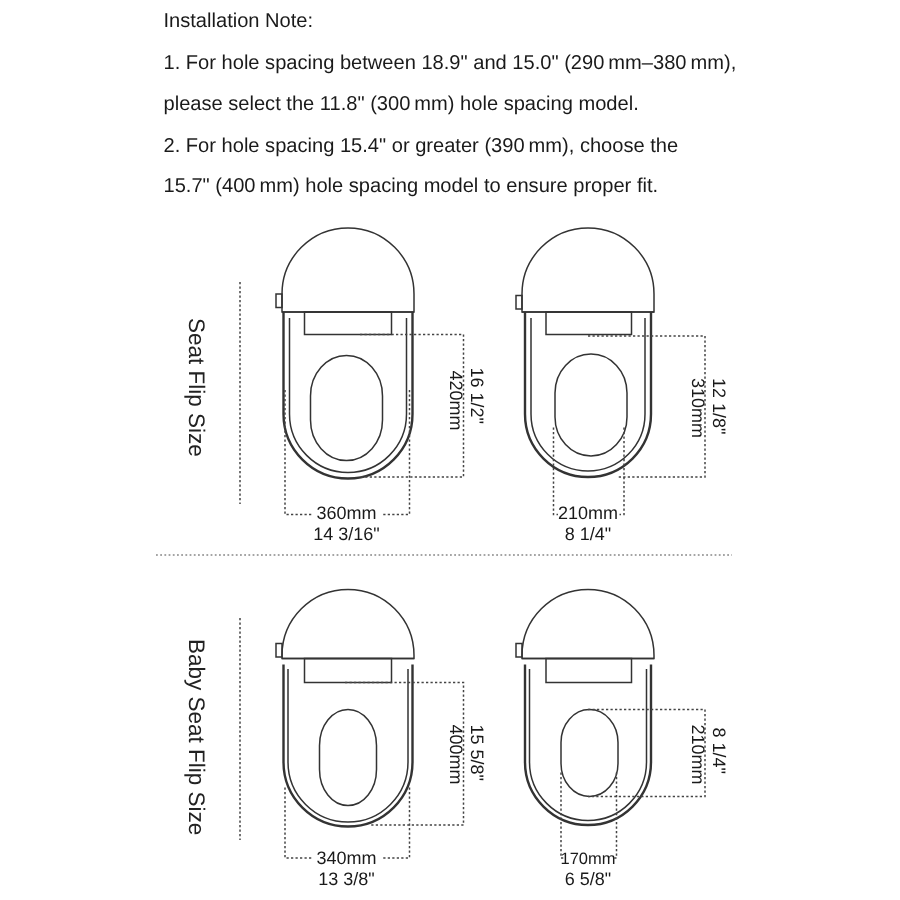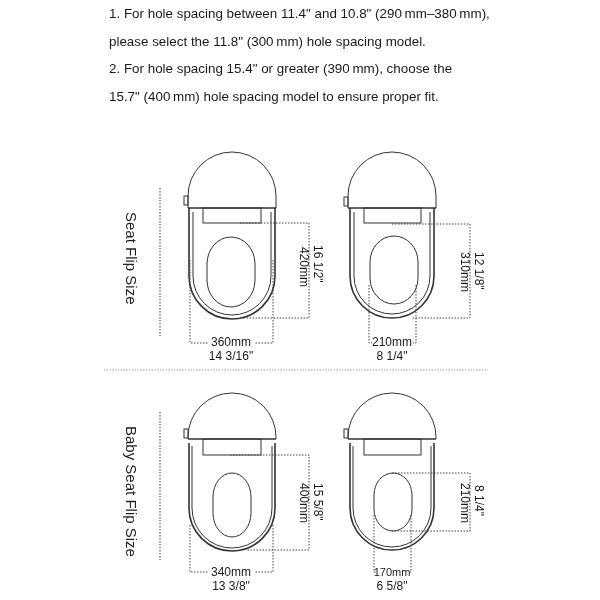--- a/index.html
+++ b/index.html
@@ -12,21 +12,22 @@
     .dim-text-sm { font-family: "Liberation Sans", sans-serif; font-size: 11px; fill: #1a1a1a; }
     .outline { fill: none; stroke: #333; stroke-width: 1; }
     .outline-thick { fill: none; stroke: #333; stroke-width: 1.6; }
     .dots { fill: none; stroke: #444; stroke-width: 1; stroke-dasharray: 1.5 1.5; }
     .sep { stroke: #888; stroke-width: 1; stroke-dasharray: 1.2 1.6; }
   </style>
 </head>
 <body>
 
 <div class="note">
-  <div class="note-line">1.   For hole spacing between 11.4" and 10.8" (290 mm–380 mm),</div>
+  <div class="note-line">Installation Note:</div>
+  <div class="note-line">1.   For hole spacing between 18.9" and 15.0" (290 mm–380 mm),</div>
   <div class="note-line">please select the 11.8" (300 mm) hole spacing model.</div>
   <div class="note-line">2.   For hole spacing 15.4" or greater (390 mm), choose the</div>
   <div class="note-line">15.7" (400 mm) hole spacing model to ensure proper fit.</div>
 </div>
 
 <svg class="diagram" width="600" height="600" viewBox="0 0 600 600">
 
   <g>
     <line class="dots" x1="160" y1="188" x2="160" y2="336"></line>
     <text class="label-rot" transform="translate(126,212) rotate(90)">Seat Flip Size</text>

